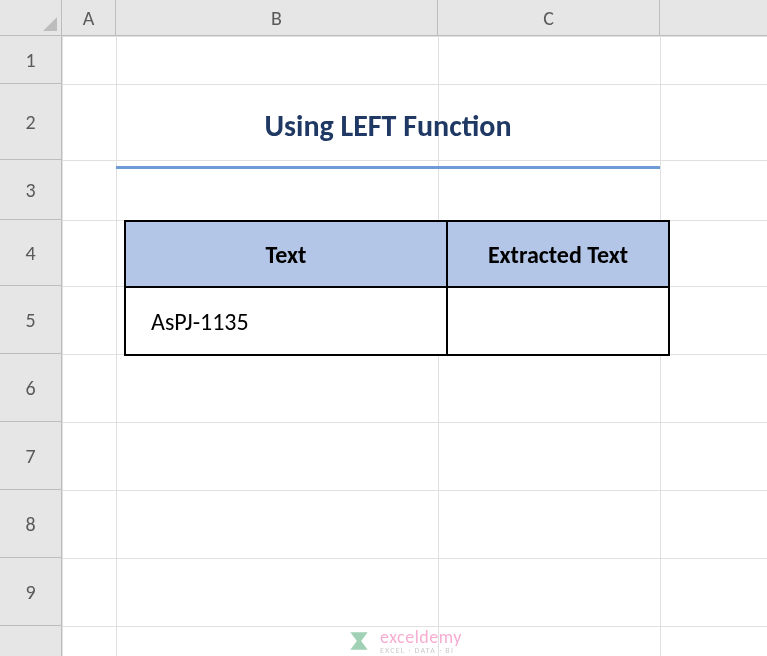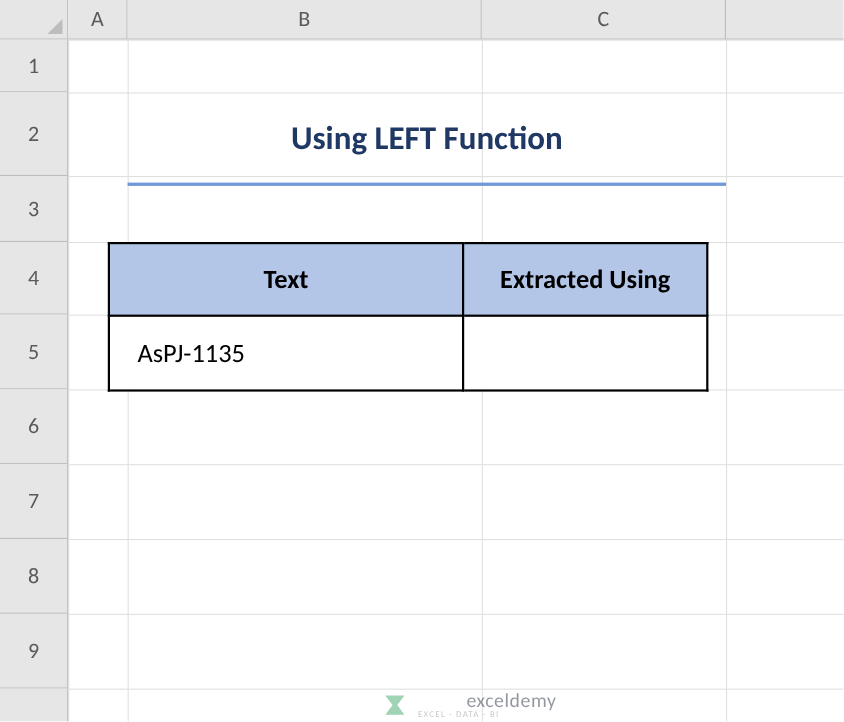--- a/index.html
+++ b/index.html
@@ -103,21 +103,21 @@
   align-items: center;
   opacity: 0.45;
   gap: 8px;
 }
 .watermark .logo {
   width: 26px; height: 26px;
 }
 .watermark .wtext {
   display: flex; flex-direction: column; line-height: 1;
 }
-.watermark .brand { font-size: 18px; color: #0f172a; letter-spacing: 0.5px; margin-left: 44px; }
+.watermark .brand { font-size: 18px; color: #ec4899; letter-spacing: 0.5px; }
 .watermark .tag { font-size: 8px; color: #888; letter-spacing: 1.2px; }
 </style>
 </head>
 <body>
 
 <div class="sheet">
 
   <div class="corner">
     <svg width="14" height="14" viewBox="0 0 14 14">
       <path d="M14 0 L14 14 L0 14 Z" fill="#bdbdbd"></path>
@@ -156,25 +156,25 @@
         <div class="gridline-h" style="top: 250px;"></div>
         <div class="gridline-h" style="top: 318px;"></div>
         <div class="gridline-h" style="top: 386px;"></div>
         <div class="gridline-h" style="top: 454px;"></div>
         <div class="gridline-h" style="top: 522px;"></div>
         <div class="gridline-h" style="top: 590px;"></div>
       </div>
 
     <div class="title" id="title-cell" style="left: 54px; top: 48px; width: 544px; height: 85px;">Using LEFT Function</div>
 
-    <table class="data-table" id="data-table" style="left: 36px; top: 184px;">
+    <table class="data-table" id="data-table" style="left: 62px; top: 184px;">
       <thead>
         <tr>
           <th id="th1" style="width: 322px;">Text</th>
-          <th id="th2" style="width: 222px;">Extracted Using</th>
+          <th id="th2" style="width: 222px;">Extracted Text</th>
         </tr>
       </thead>
       <tbody id="tbody">
           <tr>
             <td style="width: 322px; padding-left: 25px;">AsPJ-1135</td>
             <td style="width: 222px;"></td>
           </tr>
         </tbody>
     </table>
 

